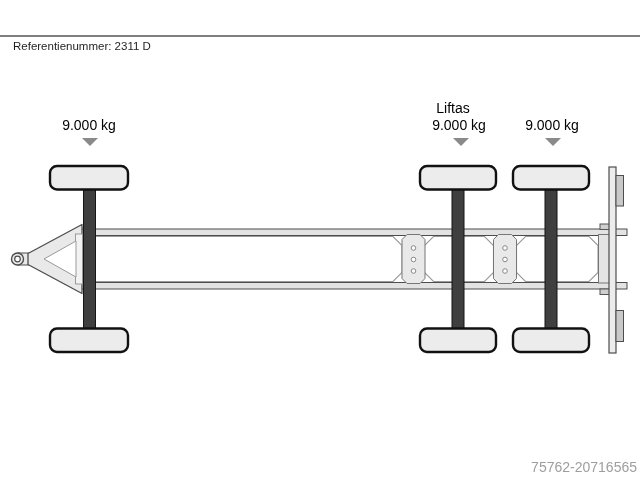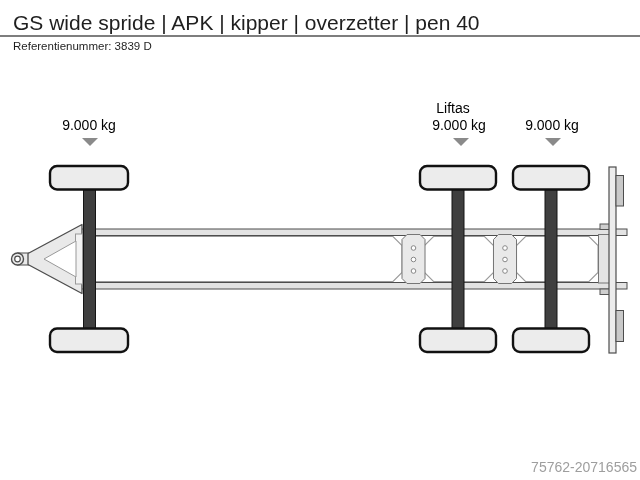--- a/index.html
+++ b/index.html
@@ -91,23 +91,22 @@
       <rect x="420" y="328.5" width="76" height="23.5" rx="7" fill="#ececec" stroke="#111111" stroke-width="2.4"></rect>
     </g>
 
     <g>
       <rect x="545" y="178" width="12" height="161" fill="#3f3f3f" stroke="#151515" stroke-width="1"></rect>
       <rect x="513" y="166" width="76" height="23.5" rx="7" fill="#ececec" stroke="#111111" stroke-width="2.4"></rect>
       <rect x="513" y="328.5" width="76" height="23.5" rx="7" fill="#ececec" stroke="#111111" stroke-width="2.4"></rect>
     </g>
   </svg>
 
-  <div class="title">GS wide spride | APK | kipper | overzetter | pen 40</div>
   <div class="rule"></div>
-  <div class="ref">Referentienummer: 3839 D</div>
+  <div class="ref">Referentienummer: 2311 D</div>
 
   <div class="lbl" style="left:453px;top:100px">Liftas</div>
   <div class="lbl" style="left:89px;top:117px">9.000 kg</div>
   <div class="lbl" style="left:459px;top:117px">9.000 kg</div>
   <div class="lbl" style="left:552px;top:117px">9.000 kg</div>
   <div class="marker" style="left:90px;top:138px"></div>
   <div class="marker" style="left:460.5px;top:138px"></div>
   <div class="marker" style="left:553px;top:138px"></div>
 
   <div class="footer-code">75762-20716565</div>

